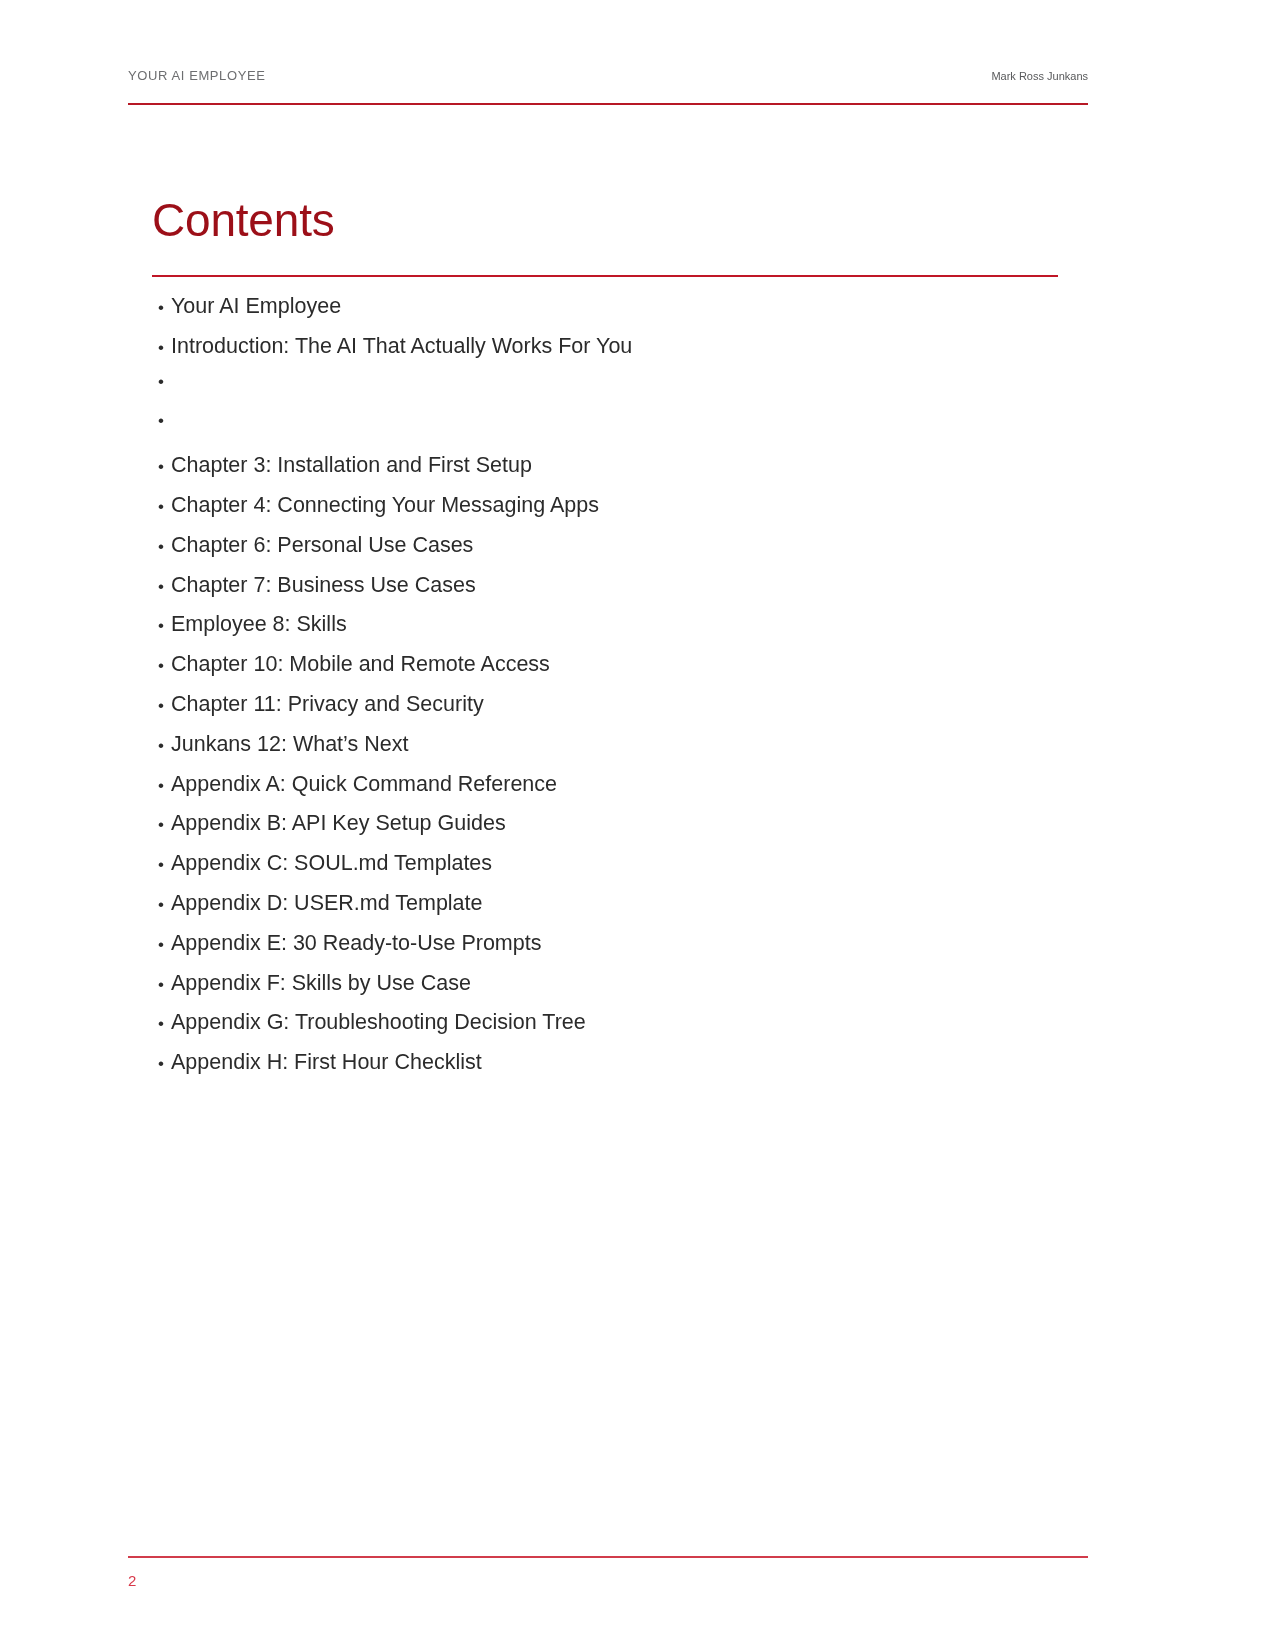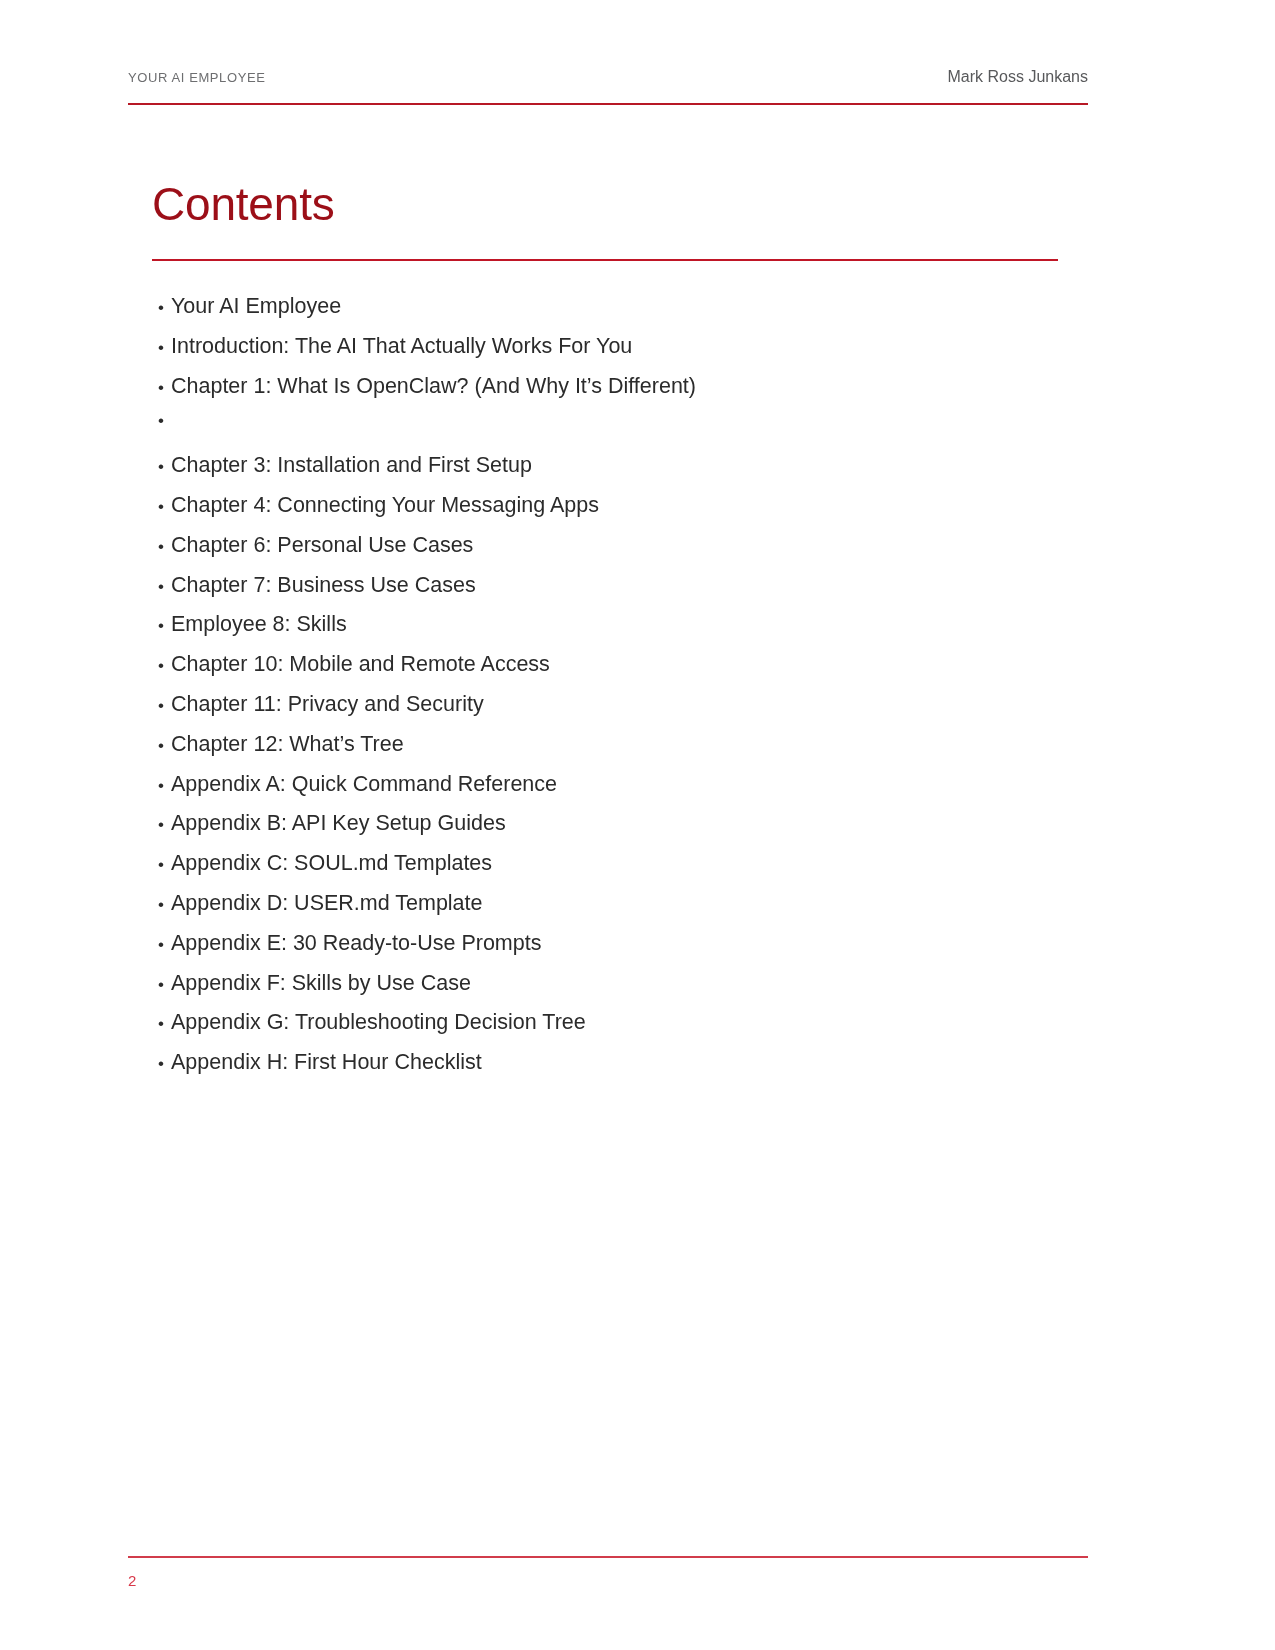--- a/index.html
+++ b/index.html
@@ -34,39 +34,39 @@
     justify-content: space-between;
   }
   .header-left {
     font-size: 13px;
     letter-spacing: 0.6px;
     color: #6d6e70;
     text-transform: uppercase;
     white-space: nowrap;
   }
   .header-right {
-    font-size: 16px;
+    font-size: 11px;
     color: #58595b;
     white-space: nowrap;
     text-align: right;
   }
   .header-rule {
     position: absolute;
     left: 128px;
     top: 103px;
     width: 960px;
     height: 2px;
     background: #b71825;
   }
 
   
   .title-block {
     position: absolute;
     left: 152px;
-    top: 180px;
+    top: 196px;
     width: 910px;
   }
   .page-title {
     font-size: 46px;
     font-weight: normal;
     line-height: 1.05;
     color: #9c0f18;
     margin: 0;
     letter-spacing: -0.2px;
   }
@@ -144,21 +144,20 @@
     <li class="toc-item">
       <span class="toc-bullet">•</span>
       <span class="toc-label">Your AI Employee</span>
     </li>
     <li class="toc-item">
       <span class="toc-bullet">•</span>
       <span class="toc-label">Introduction: The AI That Actually Works For You</span>
     </li>
     <li class="toc-item">
       <span class="toc-bullet">•</span>
-      <span class="toc-label">Chapter 1: What Is OpenClaw? (And Why It’s Different)</span>
     </li>
     <li class="toc-item">
       <span class="toc-bullet">•</span>
     </li>
     <li class="toc-item">
       <span class="toc-bullet">•</span>
       <span class="toc-label">Chapter 3: Installation and First Setup</span>
     </li>
     <li class="toc-item">
       <span class="toc-bullet">•</span>
@@ -179,21 +178,21 @@
     <li class="toc-item">
       <span class="toc-bullet">•</span>
       <span class="toc-label">Chapter 10: Mobile and Remote Access</span>
     </li>
     <li class="toc-item">
       <span class="toc-bullet">•</span>
       <span class="toc-label">Chapter 11: Privacy and Security</span>
     </li>
     <li class="toc-item">
       <span class="toc-bullet">•</span>
-      <span class="toc-label">Chapter 12: What’s Tree</span>
+      <span class="toc-label">Junkans 12: What’s Next</span>
     </li>
     <li class="toc-item">
       <span class="toc-bullet">•</span>
       <span class="toc-label">Appendix A: Quick Command Reference</span>
     </li>
     <li class="toc-item">
       <span class="toc-bullet">•</span>
       <span class="toc-label">Appendix B: API Key Setup Guides</span>
     </li>
     <li class="toc-item">

